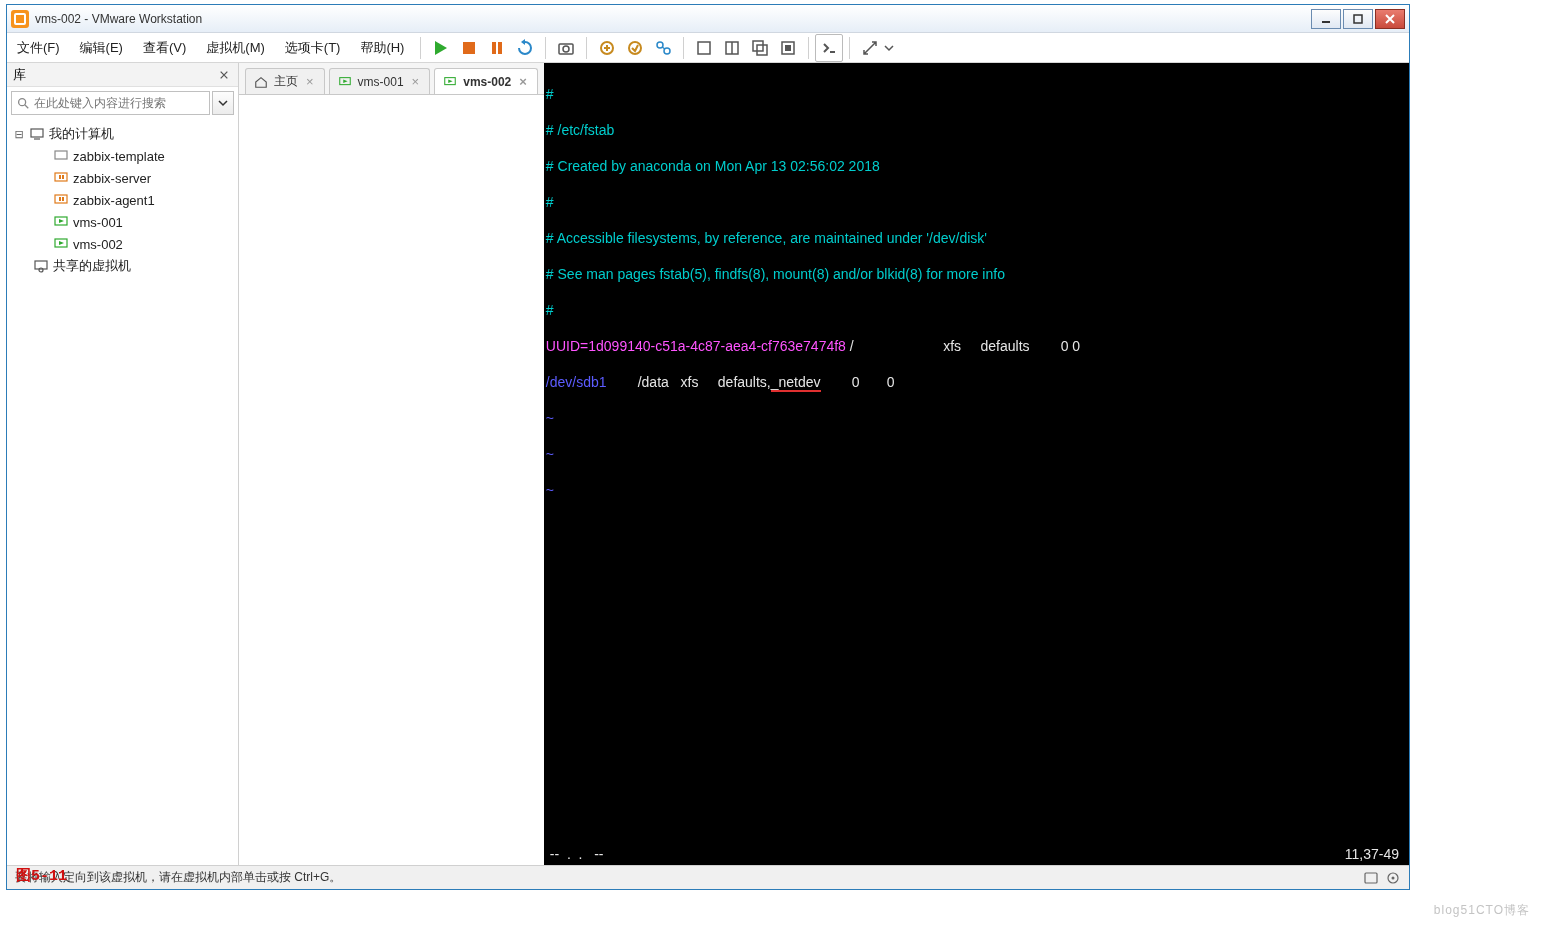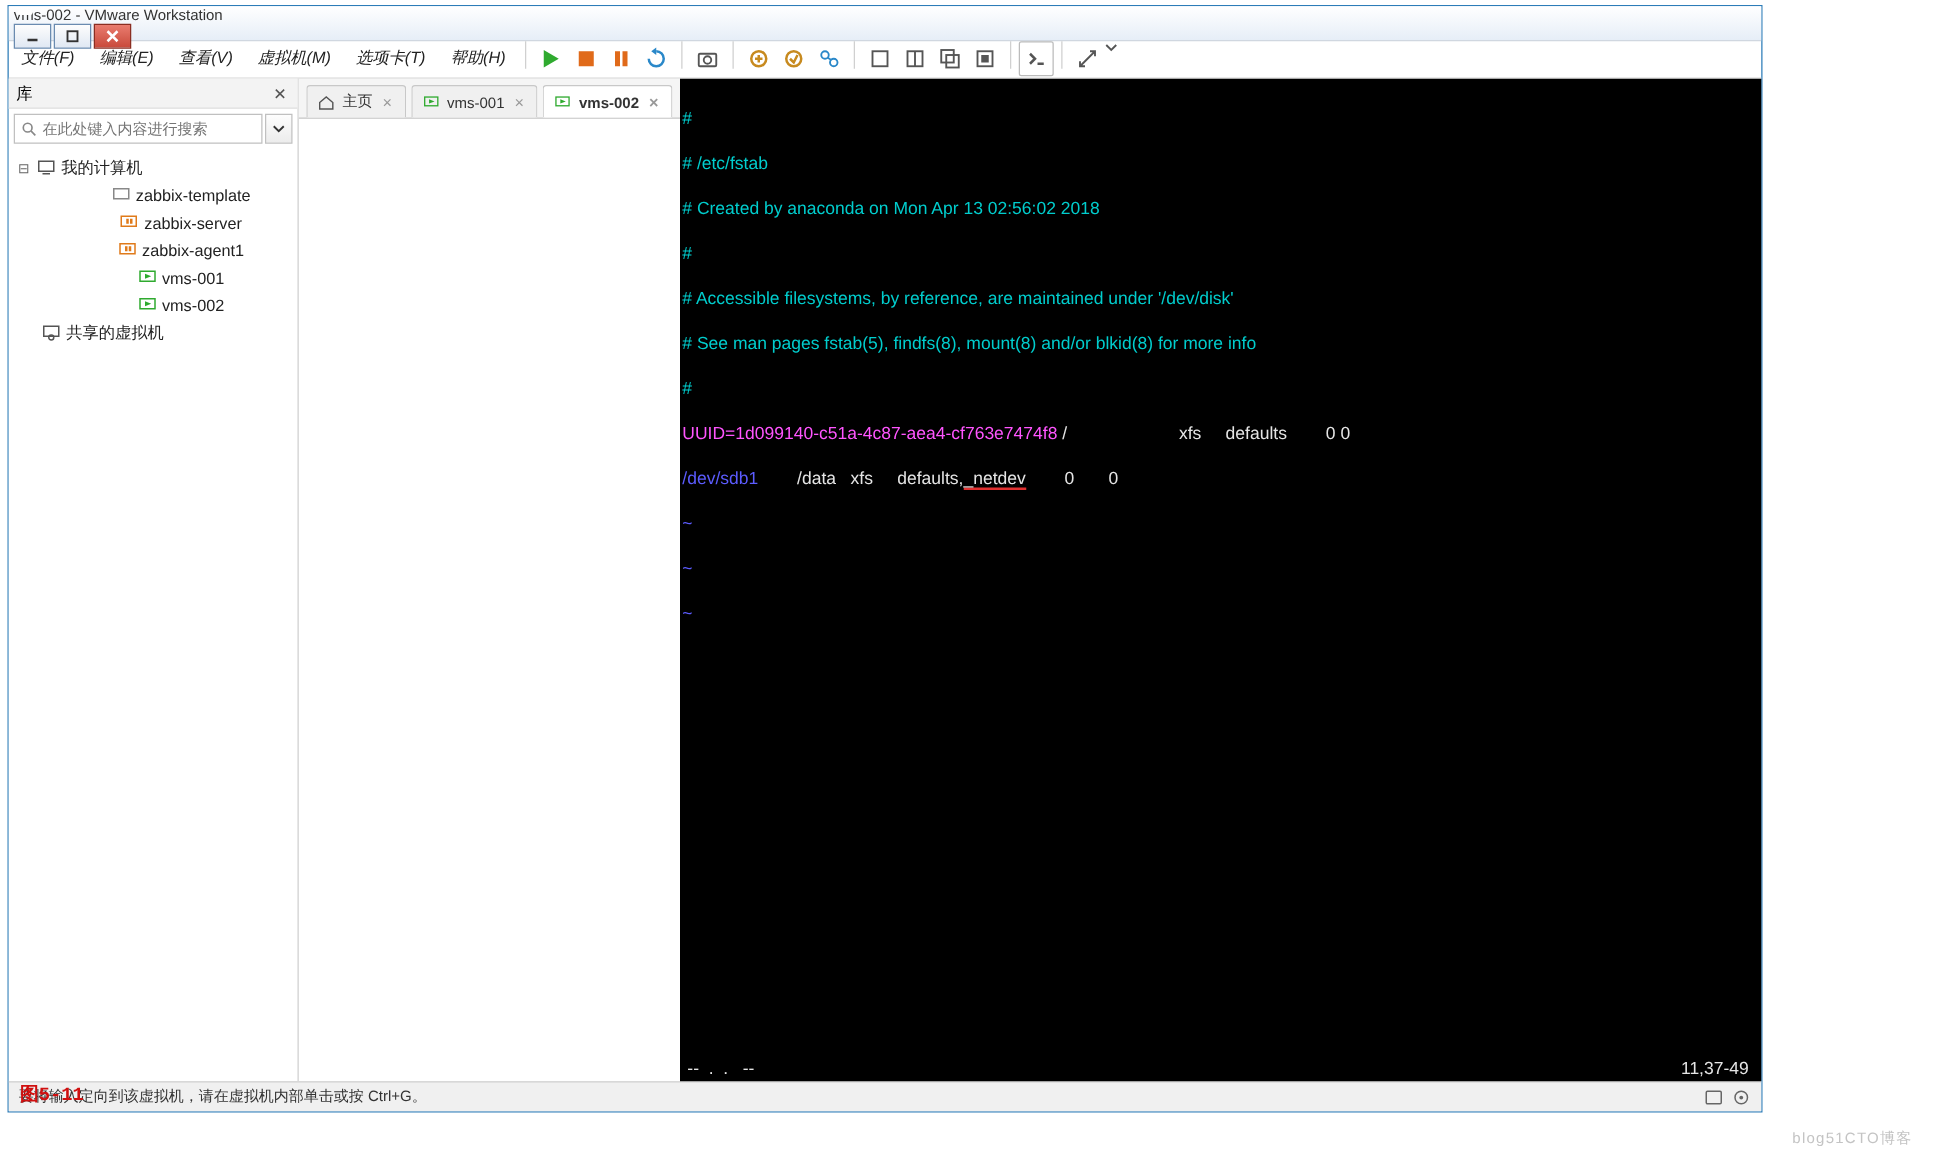--- a/index.html
+++ b/index.html
@@ -1,46 +1,46 @@
 <!DOCTYPE html>
 <html><head>
 <meta charset="utf-8">
 <style>
 * { margin:0; padding:0; box-sizing:border-box; font-family:"Microsoft YaHei","Segoe UI",Tahoma,sans-serif; }
 body { background:#fff; width:1548px; height:925px; overflow:hidden; position:relative; }
 .frame { border:1px solid #2c7cb8; width:1404px; height:886px; position:absolute; top:4px; left:6px; display:flex; flex-direction:column; background:#fff;}
-.titlebar { height:28px; background:linear-gradient(#fff,#e6eef7); display:flex; align-items:flex-start; padding:0 4px; border-bottom:1px solid #d0d7e0;flex-direction:column;}
+.titlebar { height:28px; background:linear-gradient(#fff,#e6eef7); display:flex; align-items:center; padding:0 4px; border-bottom:1px solid #d0d7e0;}
 .app-icon { width:18px; height:18px; background:#f7931e; border-radius:3px; margin-right:6px; position:relative;}
 .app-icon::after{content:"";position:absolute;inset:3px;border:2px solid #fff;border-radius:2px;}
 .titletext { font-size:12px; color:#333; flex:1;}
 .winbtns { display:flex; gap:2px; }
 .winbtn { width:30px; height:20px; border:1px solid #6a8bb0; background:linear-gradient(#fdfdfd,#e0e8f3); display:flex; align-items:center; justify-content:center;}
 .winbtn.close{ background:linear-gradient(#e97c6f,#c94a3b); border-color:#8a2e22;}
 .winbtn svg{width:12px;height:12px;}
-.menubar { height:30px; display:flex; border-bottom:1px solid #d6d6d6;font-style:italic; }
+.menubar { height:30px; display:flex; align-items:center; border-bottom:1px solid #d6d6d6; }
 .menuitem { padding:4px 10px; font-size:13px; color:#222; cursor:default;}
 .toolbar-sep{ width:1px; height:22px; background:#d0d0d0; margin:0 6px;}
 .tbtn{ width:28px;height:28px;display:flex;align-items:center;justify-content:center;border-radius:2px;}
 .tbtn svg{width:20px;height:20px;}
 .content{ flex:1; display:flex; min-height:0;}
 .sidebar{ width:232px; border-right:1px solid #d0d0d0; display:flex; flex-direction:column; background:#fff;}
 .sidehdr{ height:24px; display:flex; align-items:center; justify-content:space-between; padding:0 6px; font-size:13px; background:#f3f3f3; border-bottom:1px solid #e0e0e0;}
 .sideclose{ width:16px;height:16px;display:flex;align-items:center;justify-content:center;}
 .searchrow{ padding:4px; display:flex; gap:2px;}
 .searchwrap{ flex:1; border:1px solid #c0c0c0; height:24px; display:flex; align-items:center; padding:0 4px; background:#fff;}
 .searchwrap svg{width:14px;height:14px;color:#888;margin-right:4px;}
 .searchwrap input{ border:none; outline:none; font-size:12px; flex:1; color:#1d4ed8;}
 .dropbtn{ width:22px; height:24px; border:1px solid #c0c0c0; background:linear-gradient(#fdfdfd,#ececec); display:flex;align-items:center;justify-content:center;}
 .tree{ flex:1; padding:4px 2px; font-size:13px; color:#222; overflow:auto;}
 .tnode{ display:flex; align-items:center; height:22px; padding-left:4px; cursor:default;}
 .twist{ width:12px; text-align:center; color:#666; font-size:11px;}
 .ticon{ width:16px;height:16px; margin:0 4px; display:flex;align-items:center;justify-content:center;}
 .ticon svg{width:16px;height:16px;}
 .indent1{ padding-left:20px;}
-.indent2{ padding-left:40px;justify-content:center;}
+.indent2{ padding-left:40px;}
 .main{ flex:1; display:flex; min-width:0;}
 .tabsrow{ height:32px; background:#f5f5f5; display:flex; align-items:flex-end; padding:4px 6px 0 6px; gap:4px; border-bottom:1px solid #c8c8c8;}
 .tab{ height:26px; border:1px solid #c8c8c8; border-bottom:none; border-radius:3px 3px 0 0; background:#f0f0f0; display:flex; align-items:center; padding:0 8px; font-size:12px; gap:6px; color:#333;}
 .tab.active{ background:#fff; font-weight:bold;}
 .tab .x{ color:#999; font-size:13px; padding:0 2px;}
 .tab svg{width:14px;height:14px;}
 .console{ flex:1; background:#000; color:#ccc; font-family:"Consolas","Courier New",monospace; font-size:14px; line-height:18px; padding:4px 2px; overflow:hidden; position:relative; white-space:pre;}
 .c-cyan{ color:#00cdcd;} .c-mag{ color:#ff55ff;} .c-blue{ color:#5c5cff;} .c-white{color:#e5e5e5;}
 .ul-red{ border-bottom:2px solid #e03030;}
 .annot{ color:#e02020; font-weight:bold; font-size:16px; position:absolute; left:480px; top:214px; font-family:"Microsoft YaHei",sans-serif; white-space:normal;}

